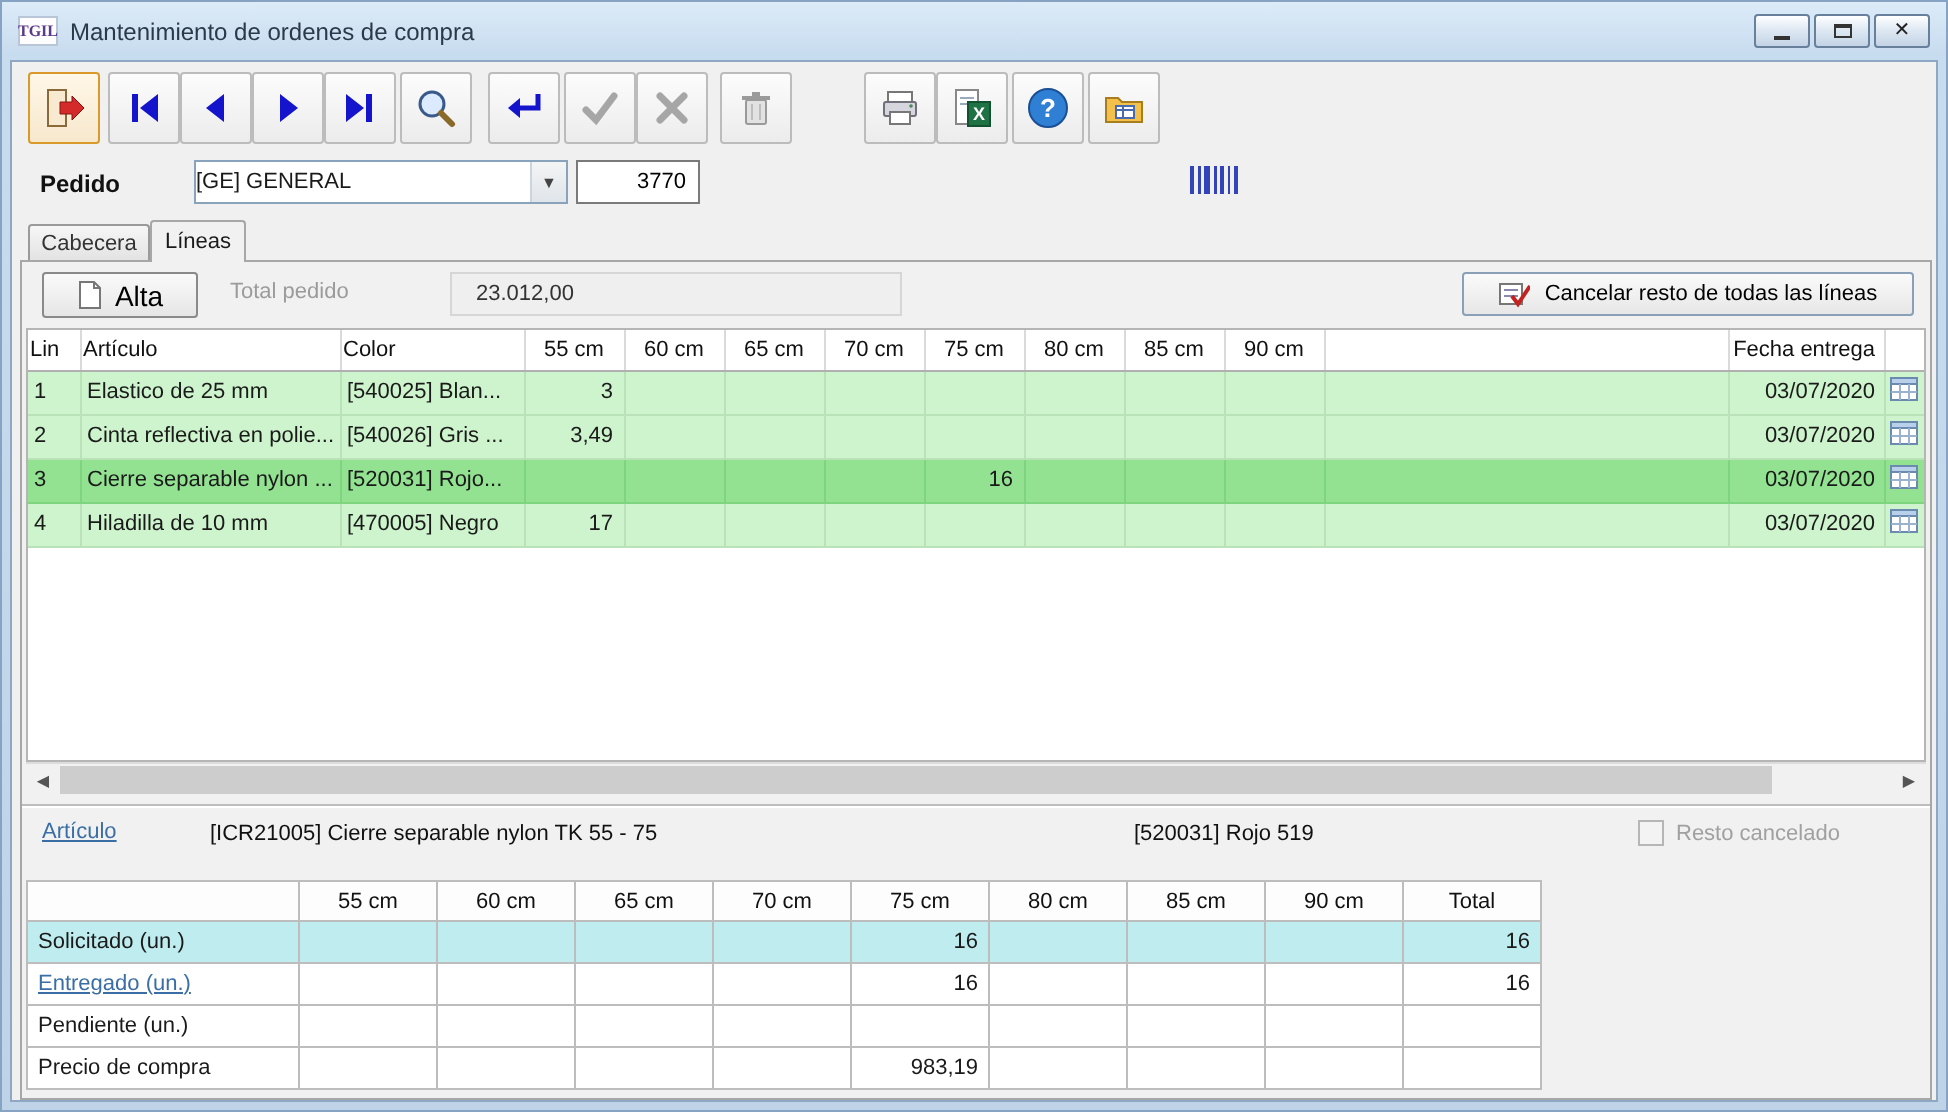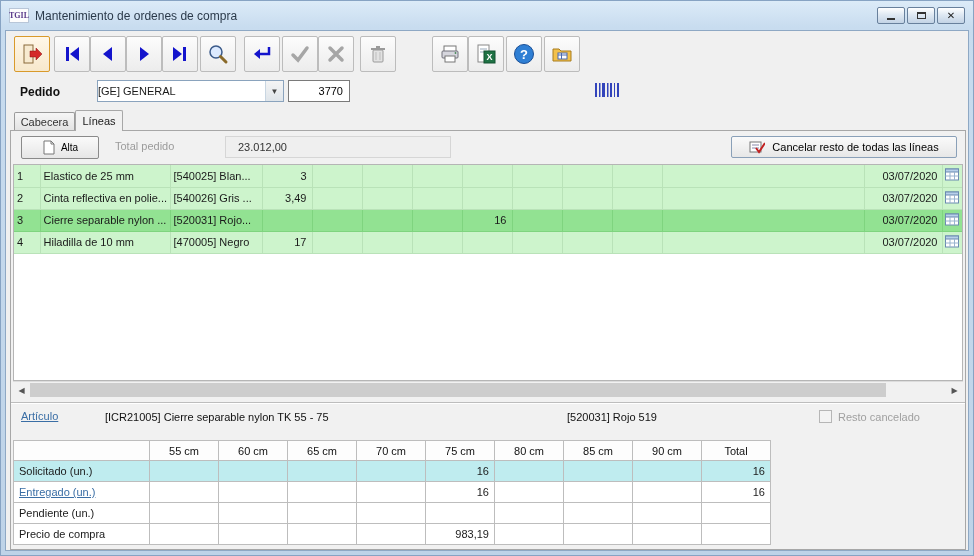--- a/index.html
+++ b/index.html
@@ -41,21 +41,21 @@
   
   .tab{position:absolute;display:flex;align-items:center;justify-content:center;font-size:11px;}
   .tab.inactive{left:8px;top:81px;width:61px;height:18px;background:linear-gradient(#f6f6f6,#e3e3e3);
                 border:1px solid #9a9a9a;border-bottom:none;border-radius:2px 2px 0 0;color:#333;text-align:center;}
   .tab.active{left:69px;top:79px;width:48px;height:21px;background:#f1f1f1;border:1px solid #a7a7a7;border-bottom:none;
               border-radius:2px 2px 0 0;z-index:3;}
   
   .panel{position:absolute;left:4px;top:99px;width:956px;height:420px;background:#f1f1f1;border:1px solid #a7a7a7;z-index:2;}
   
   .alta-btn{position:absolute;left:10px;top:5px;width:78px;height:23px;border:1px solid #8a8a8a;border-radius:2px;
-            background:linear-gradient(#fafafa,#e6e6e6);display:flex;align-items:center;justify-content:center;gap:5px;font-size:10px;}
+            background:linear-gradient(#fafafa,#e6e6e6);display:flex;align-items:center;justify-content:center;gap:5px;font-size:14px;}
   .total-lbl{position:absolute;left:104px;top:9px;color:#9b9b9b;}
   .total-field{position:absolute;left:214px;top:5px;width:226px;height:22px;background:#efefef;border:1px solid #d6d6d6;
                display:flex;align-items:center;padding-left:12px;color:#333;}
   .cancel-all-btn{position:absolute;left:720px;top:5px;width:226px;height:22px;border:1px solid #8aa0b8;border-radius:2px;
                   background:linear-gradient(#fafafa,#e7e7e7);display:flex;align-items:center;justify-content:center;gap:7px;font-size:11px;}
   
   .grid-wrap{position:absolute;left:2px;top:33px;width:950px;height:217px;background:#ffffff;border:1px solid #b5b5b5;overflow:hidden;}
   table.grid{border-collapse:collapse;table-layout:fixed;width:948px;font-size:11px;}
   .grid th{height:20px;background:#fff;border-right:1px solid #dadada;border-bottom:1px solid #b0b0b0;
            font-weight:normal;text-align:center;color:#111;overflow:hidden;white-space:nowrap;}
@@ -263,20 +263,36 @@
               <col style="width:50px">
             <col style="width:50px">
               <col style="width:50px">
               <col style="width:50px">
               <col style="width:50px">
             <col style="width:202px">
               <col style="width:78px">
               <col style="width:20px">
           </colgroup>
           <tbody>
+              <tr>
+            <th class="c-lin">Lin</th>
+            <th class="c-art">Artículo</th>
+            <th class="c-col">Color</th>
+            <th>55 cm</th>
+            <th>60 cm</th>
+            <th>65 cm</th>
+            <th>70 cm</th>
+            <th>75 cm</th>
+            <th>80 cm</th>
+            <th>85 cm</th>
+            <th>90 cm</th>
+            <th></th>
+            <th class="c-fecha">Fecha entrega</th>
+            <th></th>
+          </tr>
           <tr>
             <td class="c-lin">1</td>
             <td class="c-art">Elastico de 25 mm</td>
             <td class="c-col">[540025] Blan...</td>
             <td class="c-size">3</td>
             <td class="c-size"></td>
             <td class="c-size"></td>
             <td class="c-size"></td>
             <td class="c-size"></td>
             <td class="c-size"></td>

